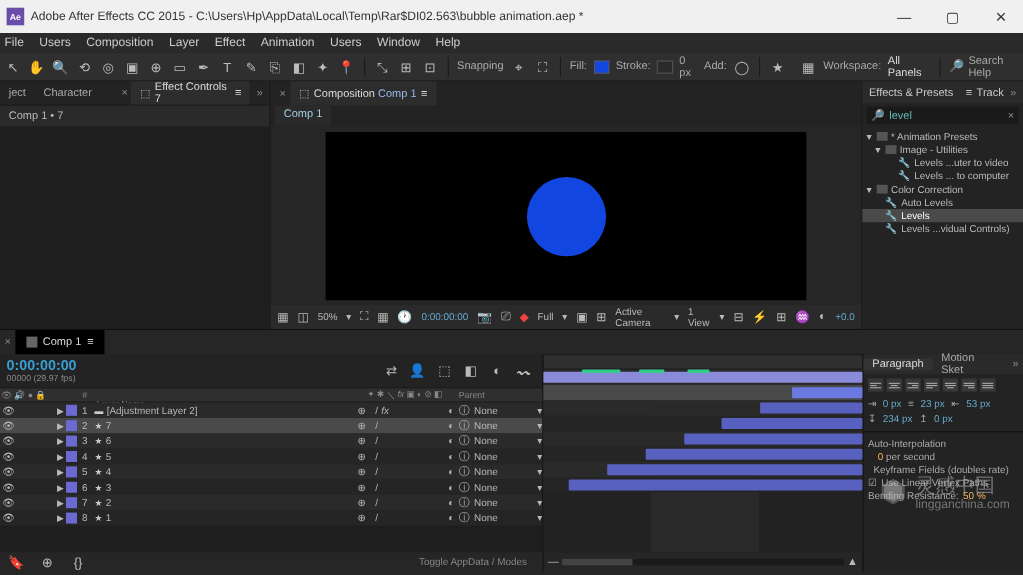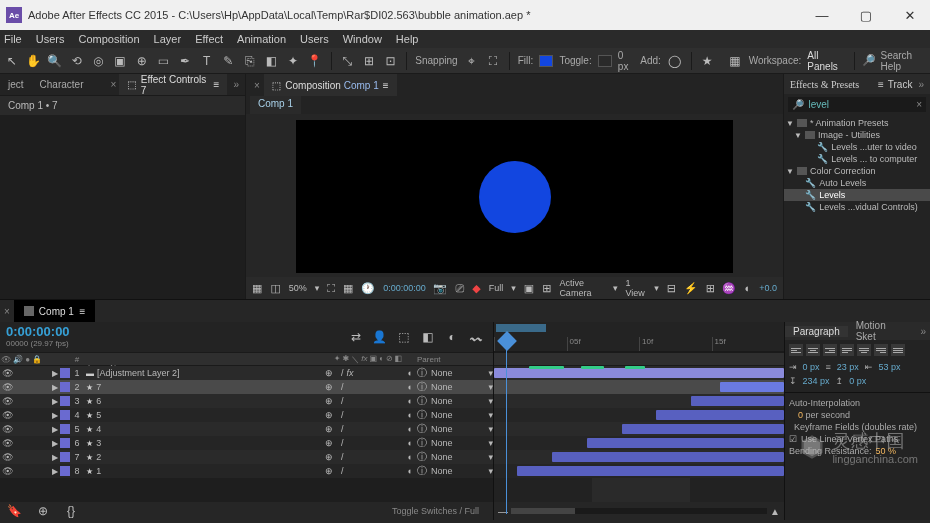--- a/index.html
+++ b/index.html
@@ -42,21 +42,21 @@
 .subtab .tab { padding: 2px 8px; font-size: 10px; color: #a8d0e8; background: #2a2a2a; }
 .viewer { flex: 1; display: flex; align-items: center; justify-content: center; background: #262626; padding: 6px 50px 4px; }
 .stage { width: 100%; height: 100%; background: #000; display: flex; align-items: center; justify-content: center; position: relative; }
 .bubble { width: 72px; height: 72px; border-radius: 50%; background: #1246e0; }
 .viewer-ctrl { height: 22px; background: #2a2a2a; display: flex; align-items: center; padding: 0 6px; gap: 8px; font-size: 9px; color: #bbb; }
 .viewer-ctrl .vc-icon { font-size: 11px; }
 .vc-val { color: #6ac; }
 
 .right-panel { width: 146px; background: #232323; display: flex; flex-direction: column; }
 .right-panel .phead { height: 20px; display: flex; align-items: center; padding: 0 6px; font-size: 10px; background: #2a2a2a; color: #ccc; }
-.right-panel .phead span:first-child { flex: 1; font-family: Liberation Serif, serif; }
+.right-panel .phead span:first-child { flex: 1; }
 .right-panel .search { margin: 3px 4px; background: #1a1a1a; padding: 2px 4px; font-size: 10px; color: #6bb; display: flex; align-items: center; gap: 4px; }
 .right-panel .search .x { margin-left: auto; color: #888; }
 .tree { flex: 1; padding: 2px 0; font-size: 9px; color: #bbb; }
 .tree .row { padding: 1px 2px; display: flex; align-items: center; white-space: nowrap; }
 .tree .row .tw { margin-right: 3px; font-size: 8px; display: inline-block; width: 8px; text-align: center; }
 .tree .row.sel { background: #4a4a4a; color: #fff; }
 .tree .row .fic { width: 10px; height: 8px; background: #555; margin-right: 3px; display: inline-block; }
 .tree .ind1 { padding-left: 10px; }
 .tree .ind2 { padding-left: 22px; }
 
@@ -182,21 +182,21 @@
   <div class="tb-icon">⤡</div>
   <div class="tb-icon">⊞</div>
   <div class="tb-icon">⊡</div>
   <div class="tb-sep"></div>
   <span class="tb-text">Snapping</span>
   <div class="tb-icon">⌖</div>
   <div class="tb-icon">⛶</div>
   <div class="tb-sep"></div>
   <span class="tb-text">Fill:</span>
   <div class="tb-swatch" style="background:#1246e0"></div>
-  <span class="tb-text">Toggle:</span>
+  <span class="tb-text">Stroke:</span>
   <div class="tb-swatch" style="background:#2a2a2a"></div>
   <span class="tb-text">0 px</span>
   <span class="tb-text">Add:</span>
   <div class="tb-icon">◯</div>
   <div class="tb-sep"></div>
   <div class="tb-icon">★</div>
   <div class="spacer"></div>
   <div class="tb-icon">▦</div>
   <span class="tb-text">Workspace:</span>
   <span class="tb-text" style="color:#ddd">All Panels</span>
@@ -563,37 +563,26 @@
               <span>None</span>
               <span style="margin-left:auto">▾</span>
             </div>
           </div>
         </div>
       <div style="flex:1;background:#1e1e1e"></div>
       <div class="tl-foot">
         <span class="tb-icon">🔖</span>
         <span class="tb-icon">⊕</span>
         <span class="tb-icon">{}</span>
-        <span class="toggle">Toggle Switches / Full</span>
+        <span class="toggle">Toggle AppData / Modes</span>
       </div>
     </div>
 
     <div class="tl-right-wrap">
       <div class="tl-right">
-        <div class="tl-ruler">
-          <div class="work-area"></div>
-          <div class="ticks" id="ticks">
-              <div class="tk"></div>
-              <div class="tk">05f</div>
-              <div class="tk">10f</div>
-              <div class="tk">15f</div>
-            </div>
-          <div class="cti"></div>
-          <div class="cti-line"></div>
-        </div>
         <div class="tl-cols-r"></div>
         <div class="bars-area" id="bars">
             <div class="bars-col even" style="background: rgb(42, 42, 42);">
               <div class="seg" style="left: 0%; right: 0%; background: rgb(138, 138, 219);"></div>
               <div class="seg" style="left: 12%; width: 12%; top: 0px; height: 3px; background: rgb(51, 204, 136);"></div>
               <div class="seg" style="left: 30%; width: 8%; top: 0px; height: 3px; background: rgb(51, 204, 136);"></div>
               <div class="seg" style="left: 45%; width: 7%; top: 0px; height: 3px; background: rgb(51, 204, 136);"></div>
             </div>
             <div class="bars-col sel" style="background: rgb(74, 74, 74);">
               <div class="seg" style="left: 78%; right: 0%; background: rgb(106, 122, 224);"></div>

